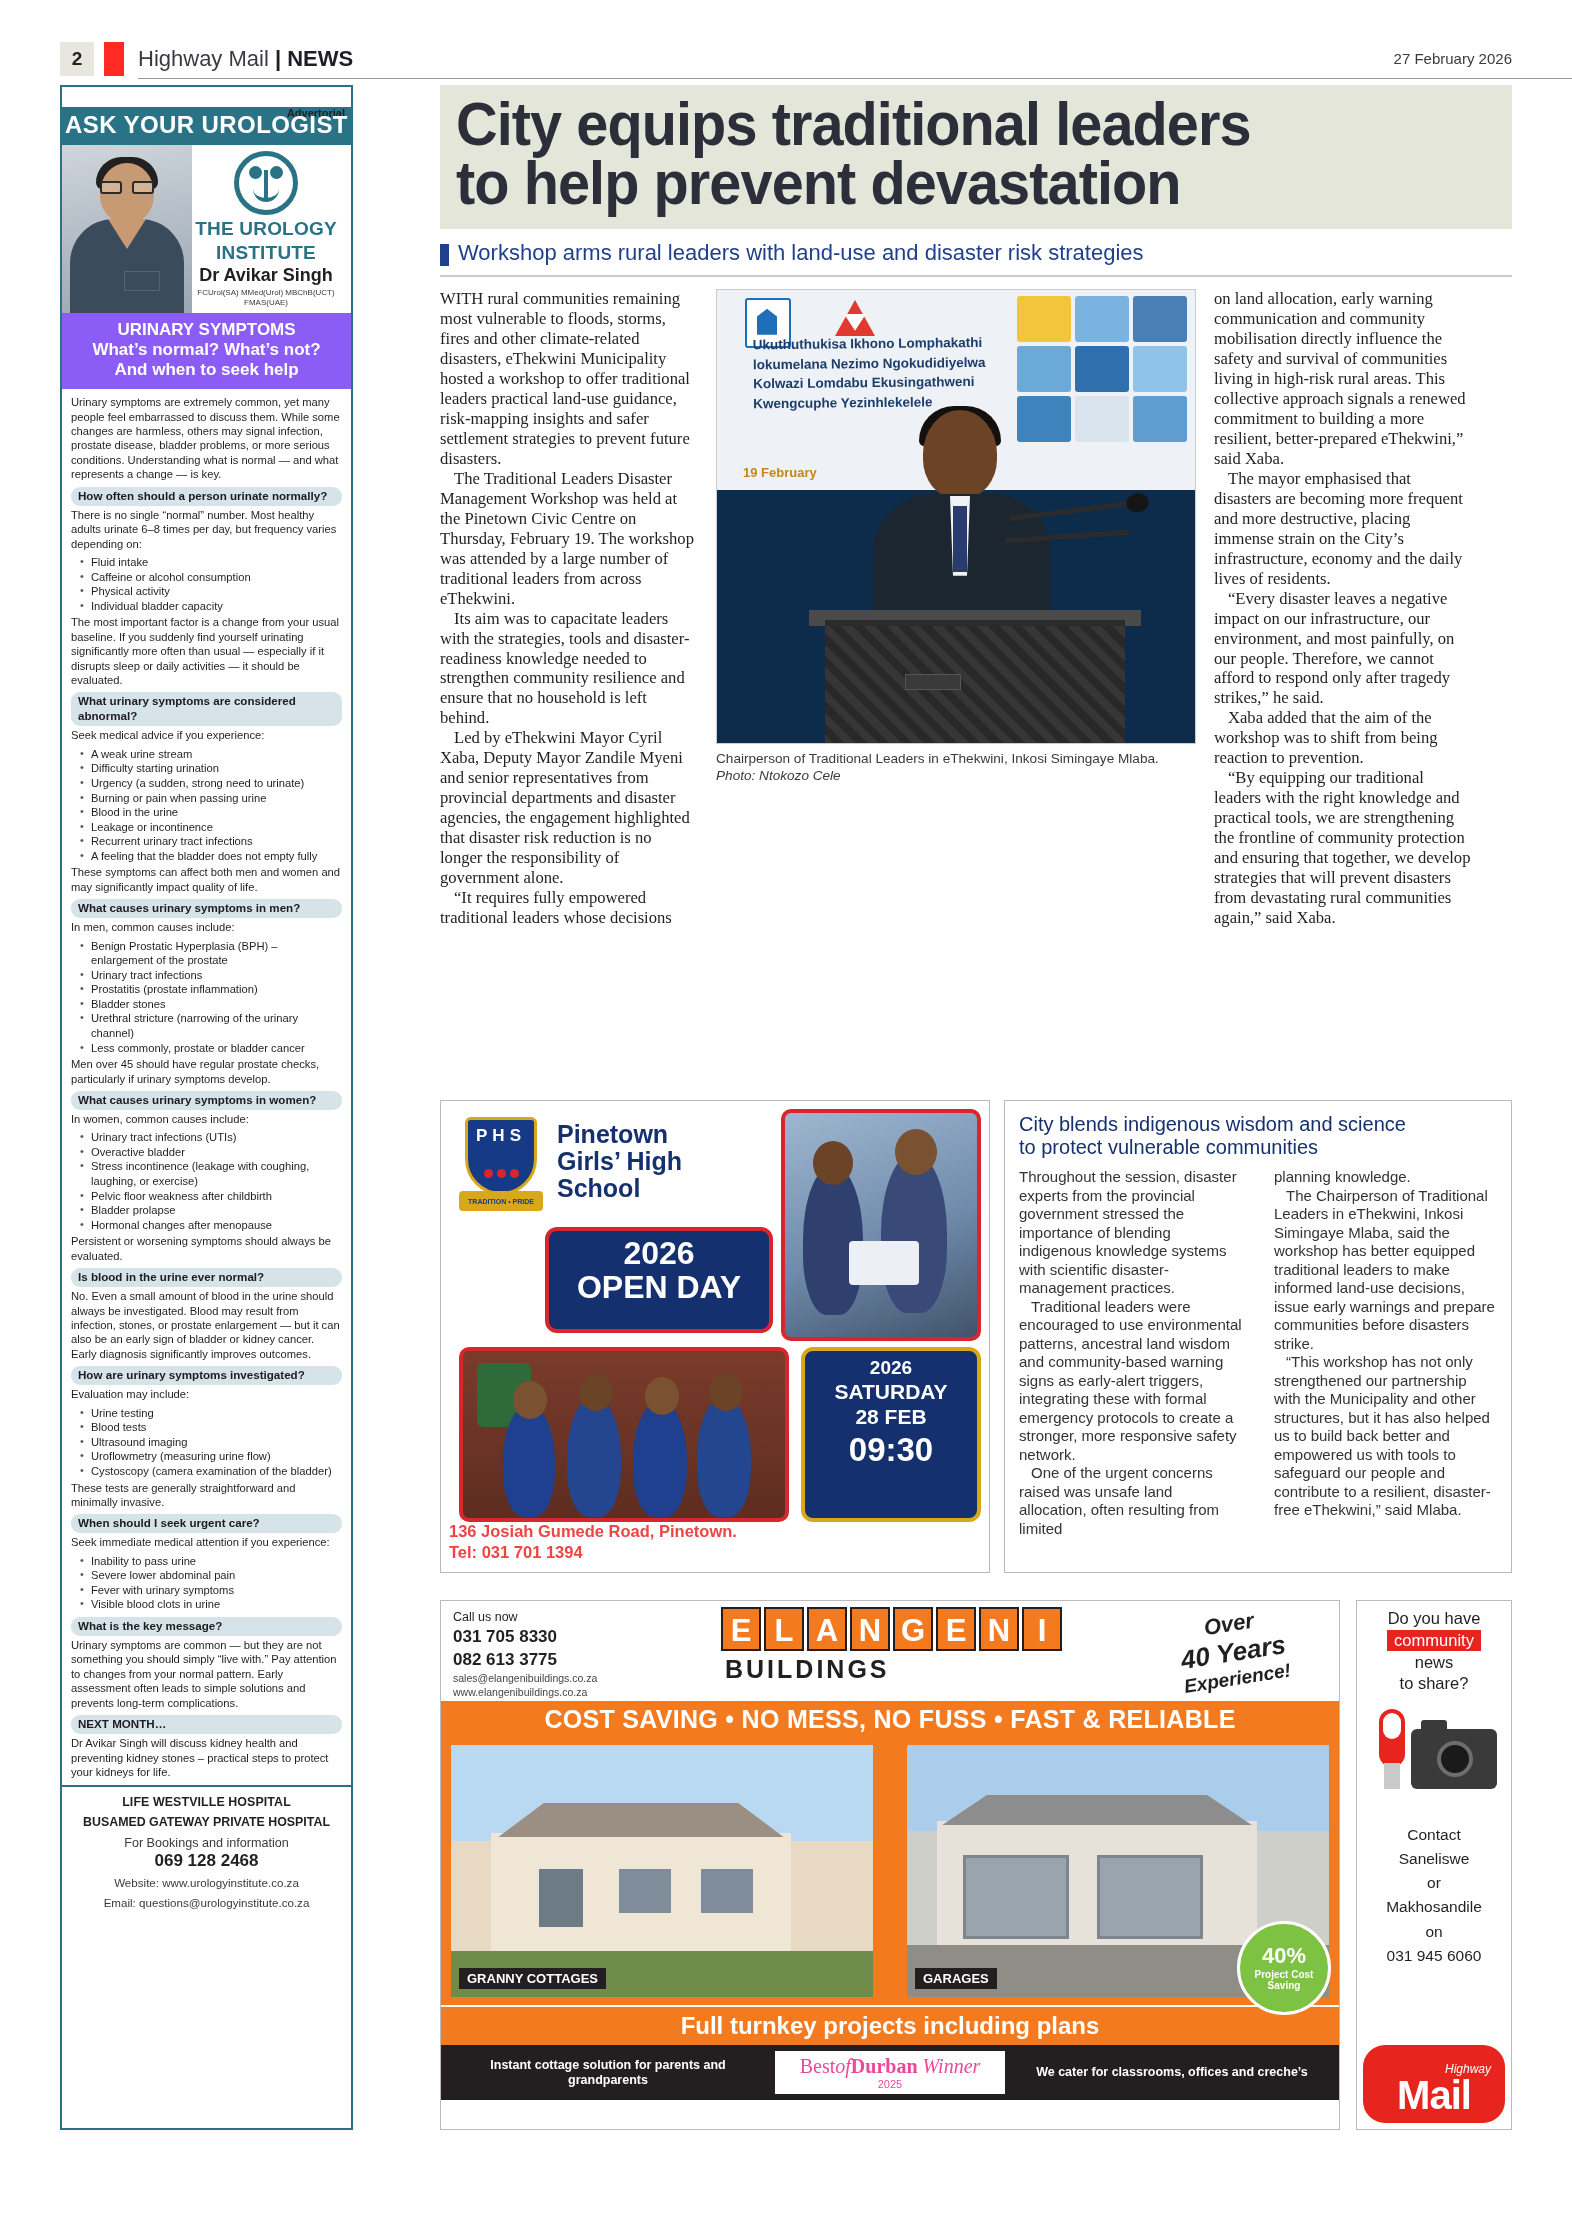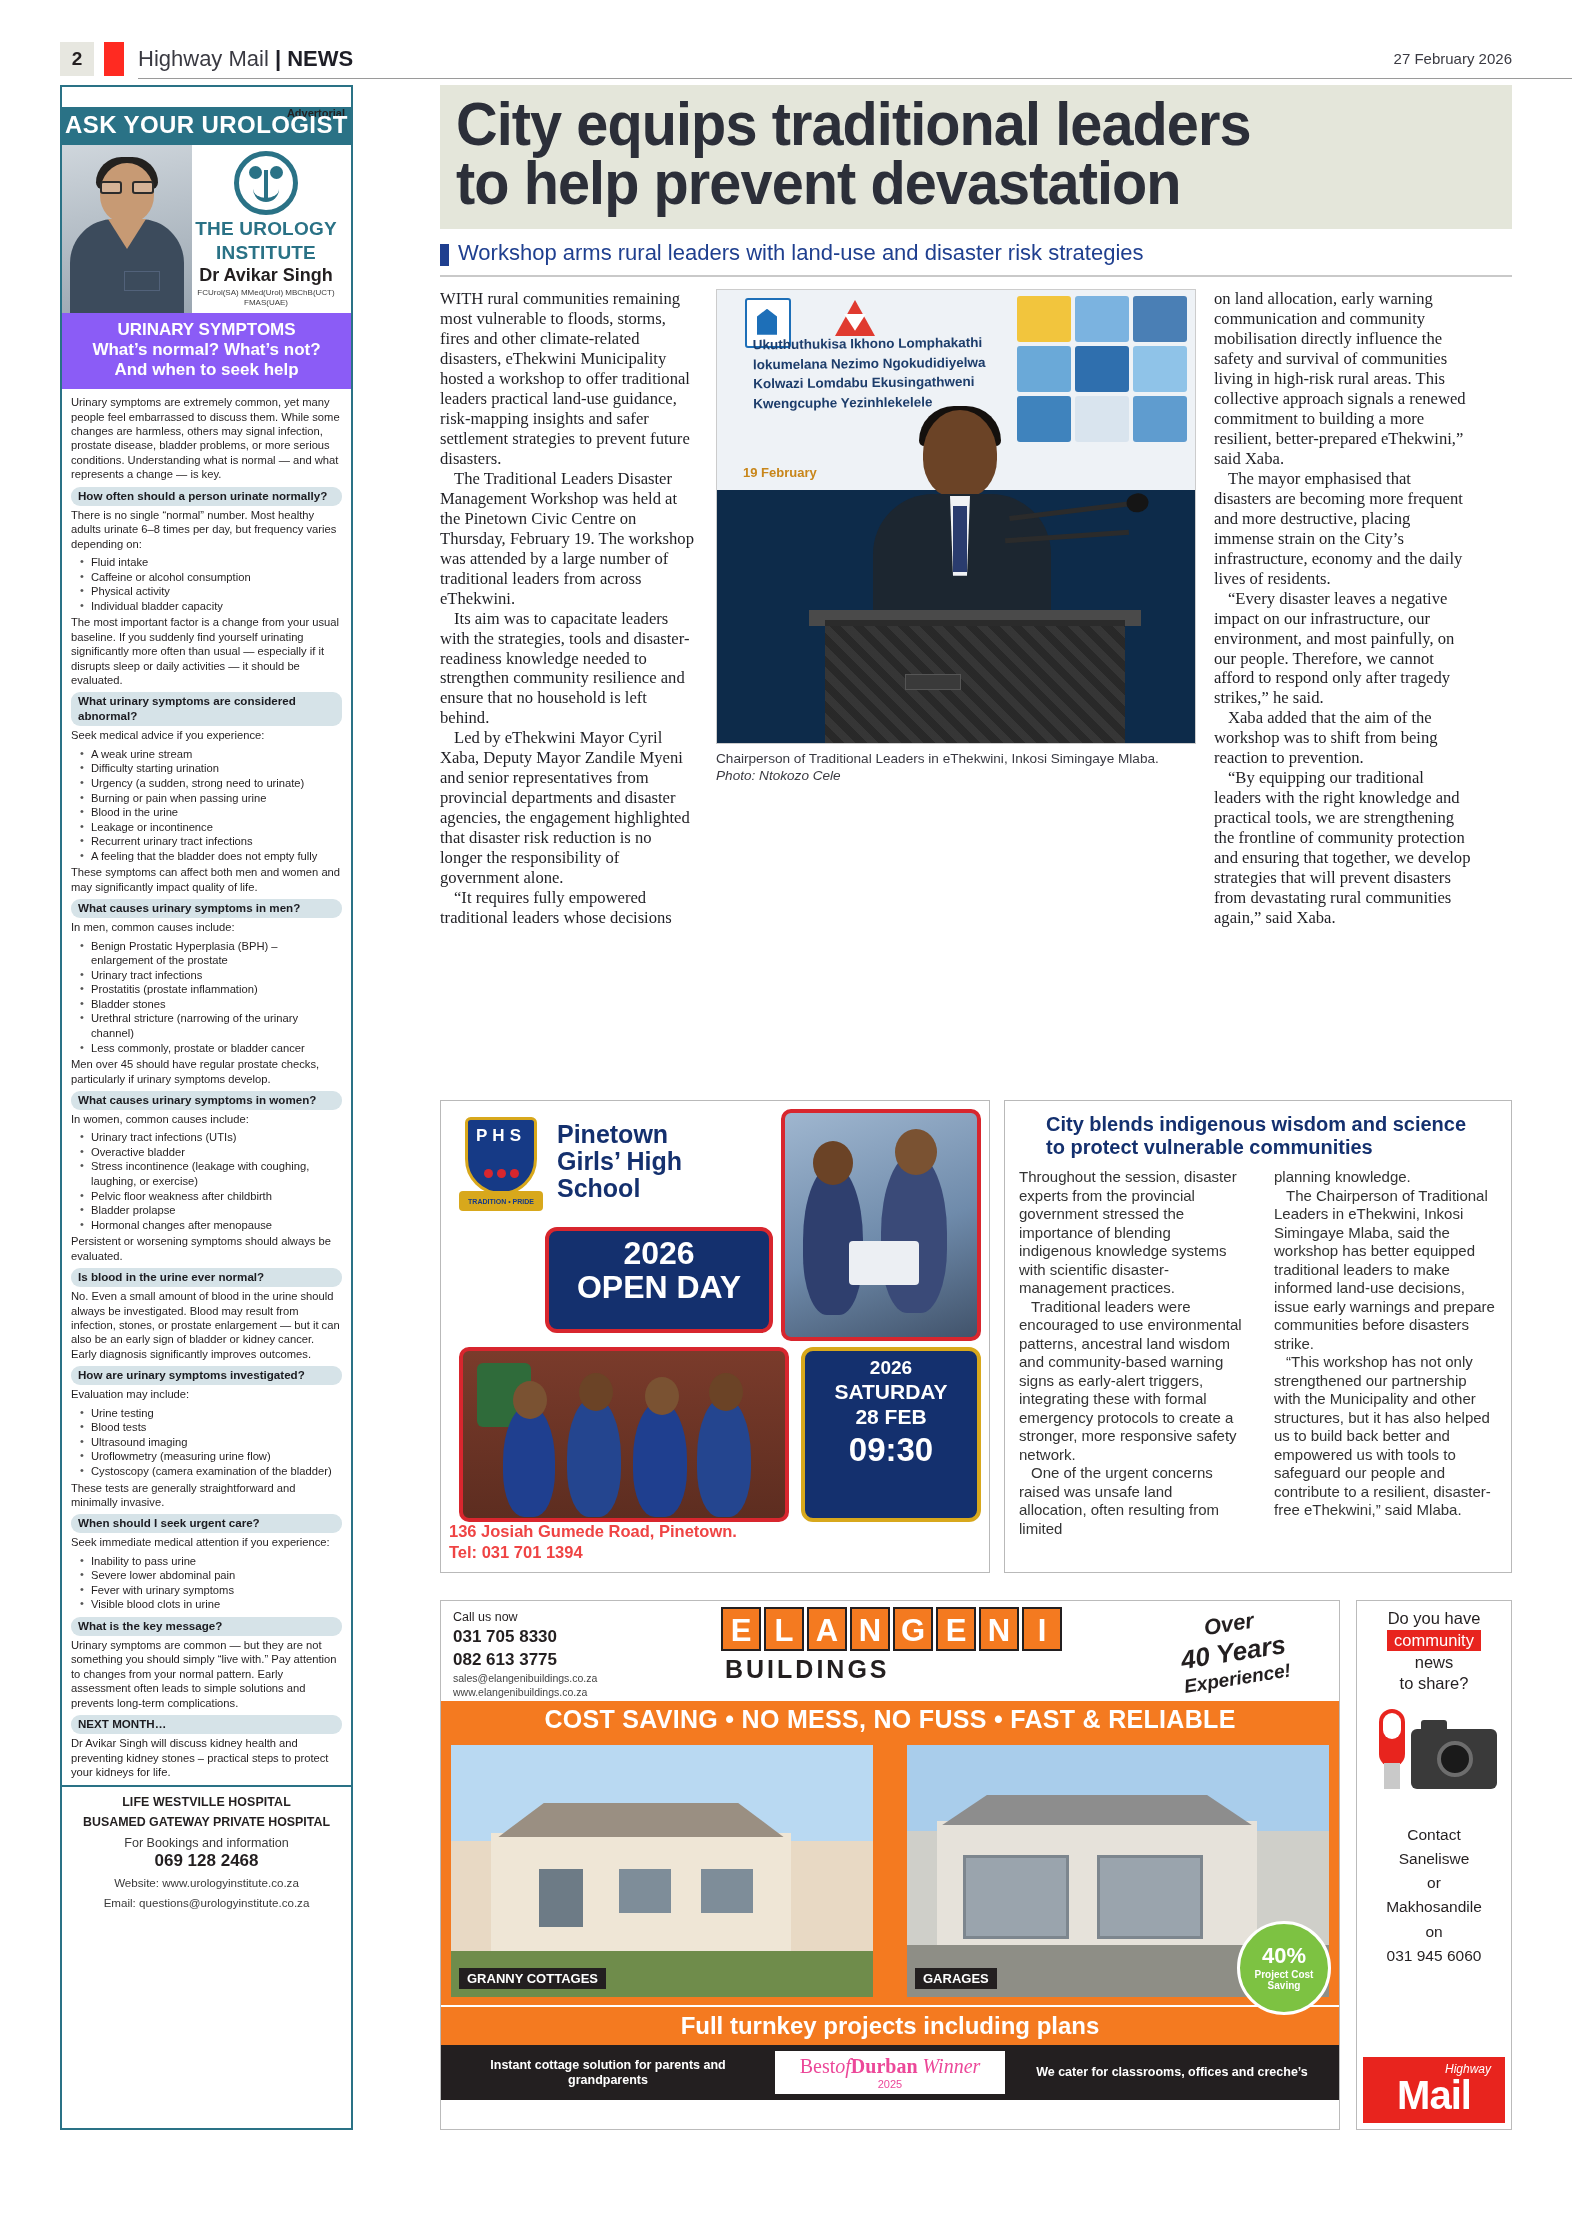--- a/index.html
+++ b/index.html
@@ -144,21 +144,21 @@
             border:4px solid #d8a81c;border-radius:12px;box-sizing:border-box;color:#fff;text-align:center;padding-top:6px;}
   .phs-when .w1{font-size:19px;font-weight:bold;}
   .phs-when .w2{font-size:21px;font-weight:bold;margin-top:1px;}
   .phs-when .w3{font-size:21px;font-weight:bold;margin-top:1px;}
   .phs-when .w4{font-size:33px;font-weight:bold;margin-top:2px;}
   .phs-addr{position:absolute;left:0;bottom:2px;width:100%;text-align:left;color:#ef4444;}
   .phs-addr .a1{font-size:16.5px;font-weight:bold;}
   .phs-addr .a2{font-size:16.5px;font-weight:bold;margin-top:2px;}
 
   .side{width:508px;border:1px solid #b9b9b9;background:#fff;padding:12px 14px;box-sizing:border-box;}
-  .side-h{font-size:20px;font-weight:bold;color:#14306e;line-height:1.13;margin-left:27px;}
+  .side-h{font-size:20px;font-weight:normal;color:#14306e;line-height:1.13;}
   .side-cols{display:flex;gap:32px;margin-top:10px;}
   .side-col{width:226px;font-size:15px;line-height:1.235;color:#333;}
   .side-col p{margin:0;text-indent:12px;}
   .side-col p.first{text-indent:0;}
 
   
   .adstrip{position:absolute;left:440px;top:1600px;width:1072px;height:530px;}
   .elang{position:absolute;left:0;top:0;width:900px;height:530px;border:1px solid #bbb;background:#fff;box-sizing:border-box;}
   .el-top{position:relative;height:100px;background:#fff;}
   .el-call{position:absolute;left:12px;top:8px;font-size:12.5px;color:#231f20;line-height:1.34;}
@@ -205,21 +205,21 @@
   .nw3{font-size:16.5px;margin-top:2px;}
   .nw-icons{position:relative;height:120px;margin-top:8px;}
   .mic-ic{position:absolute;left:16px;top:8px;width:26px;height:58px;border-radius:13px;background:#e8241e;}
   .mic-ic:after{content:"";position:absolute;left:5px;top:54px;width:16px;height:26px;background:#c9c9c9;}
   .mic-ic:before{content:"";position:absolute;left:4px;top:4px;width:18px;height:26px;background:#fff;border-radius:9px;}
   .cam-ic{position:absolute;right:8px;top:28px;width:86px;height:60px;background:#3a3a3a;border-radius:6px;}
   .cam-ic:after{content:"";position:absolute;left:26px;top:12px;width:36px;height:36px;border-radius:50%;
                 background:#1a1a1a;border:4px solid #6d6d6d;box-sizing:border-box;}
   .cam-ic:before{content:"";position:absolute;left:10px;top:-9px;width:26px;height:10px;background:#3a3a3a;border-radius:3px 3px 0 0;}
   .nw4{font-size:15.5px;line-height:1.3;margin-top:4px;}
-  .hm-logo{position:absolute;left:6px;right:6px;bottom:6px;background:#e8241e;color:#fff;padding:6px 0 8px;}
+  .hm-logo{position:absolute;left:6px;right:6px;bottom:6px;background:#e8241e;color:#fff;padding:18px 0 8px;border-radius:22px;}
   .hm-logo .h1{font-size:12px;font-style:italic;text-align:right;padding-right:14px;line-height:1;}
   .hm-logo .h2{font-size:40px;font-weight:bold;text-align:center;line-height:1;letter-spacing:-1px;}
 </style>
 </head>
 <body>
 
 <div class="page">
 
   <div class="masthead">
     <div class="mh-pageno">2</div>

